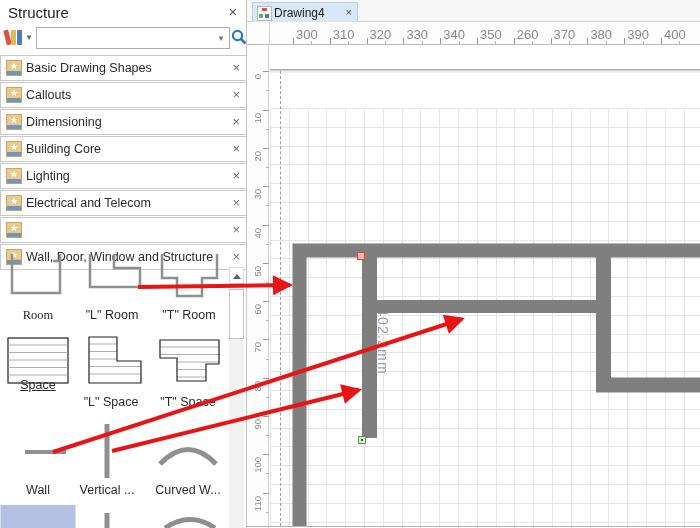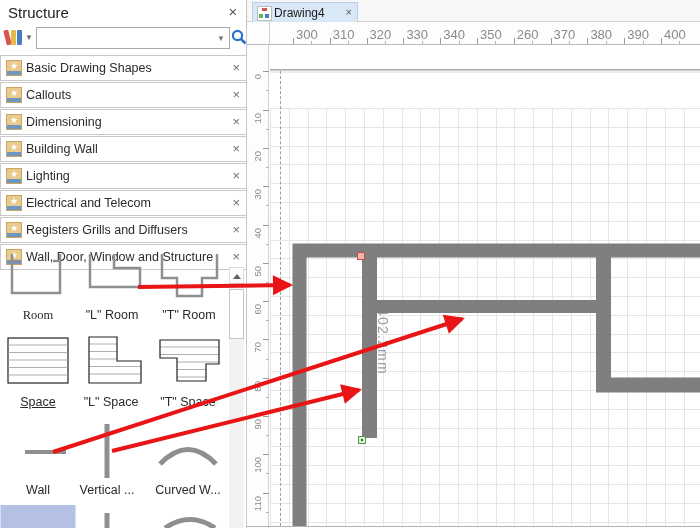--- a/index.html
+++ b/index.html
@@ -109,36 +109,35 @@
           <span class="lib-label">Callouts</span>
           <span class="lib-close">×</span>
         </div>
         <div class="lib-item" style="top: 109px;">
           <span class="lib-star">★</span>
           <span class="lib-label">Dimensioning</span>
           <span class="lib-close">×</span>
         </div>
         <div class="lib-item" style="top: 136px;">
           <span class="lib-star">★</span>
-          <span class="lib-label">Building Wall</span>
+          <span class="lib-label">Building Core</span>
           <span class="lib-close">×</span>
         </div>
         <div class="lib-item" style="top: 163px;">
           <span class="lib-star">★</span>
           <span class="lib-label">Lighting</span>
           <span class="lib-close">×</span>
         </div>
         <div class="lib-item" style="top: 190px;">
           <span class="lib-star">★</span>
           <span class="lib-label">Electrical and Telecom</span>
           <span class="lib-close">×</span>
         </div>
         <div class="lib-item" style="top: 217px;">
           <span class="lib-star">★</span>
-          <span class="lib-label">Registers Grills and Diffusers</span>
           <span class="lib-close">×</span>
         </div>
         <div class="lib-item" style="top: 244px;">
           <span class="lib-star">★</span>
           <span class="lib-label">Wall, Door, Window and Structure</span>
           <span class="lib-close">×</span>
         </div>
       </div>
 
     <svg class="abs" style="left:0;top:268px;" width="246" height="260" viewBox="0 268 246 260">
@@ -173,21 +172,21 @@
         <path d="M160,464 Q188,435 216,464" stroke-width="5"></path>
         <rect x="0.5" y="505" width="75" height="23" fill="#b4c0e4" stroke="none"></rect>
         <line x1="107" y1="513" x2="107" y2="528" stroke-width="5"></line>
         <path d="M165,528 Q190,511 215,528" stroke-width="5"></path>
       </g>
     </svg>
 
     <div class="shape-label abs" style="left:8px;top:308px;width:60px;font-family:Liberation Serif, serif;">Room</div>
     <div class="shape-label abs" style="left:82px;top:308px;width:60px;">"L" Room</div>
     <div class="shape-label abs" style="left:155px;top:308px;width:68px;">"T" Room</div>
-    <div class="shape-label abs" style="left:8px;top:395px;width:60px;text-decoration:underline;">Space</div>
+    <div class="shape-label abs" style="left:8px;top:378px;width:60px;text-decoration:underline;">Space</div>
     <div class="shape-label abs" style="left:78px;top:395px;width:66px;">"L" Space</div>
     <div class="shape-label abs" style="left:152px;top:395px;width:72px;">"T" Space</div>
     <div class="shape-label abs" style="left:8px;top:483px;width:60px;">Wall</div>
     <div class="shape-label abs" style="left:73px;top:483px;width:68px;">Vertical ...</div>
     <div class="shape-label abs" style="left:150px;top:483px;width:76px;">Curved W...</div>
 
     <div id="g-sb-track" class="abs"></div>
     <div id="g-sb-up" class="abs">
         <span class="tri"></span>
       </div>

